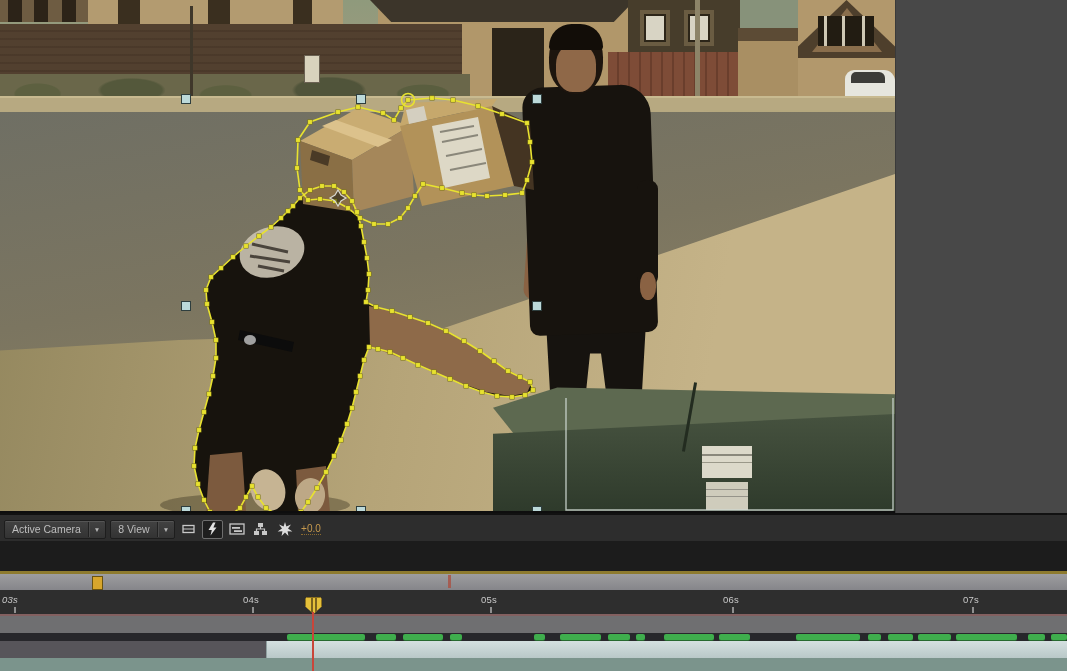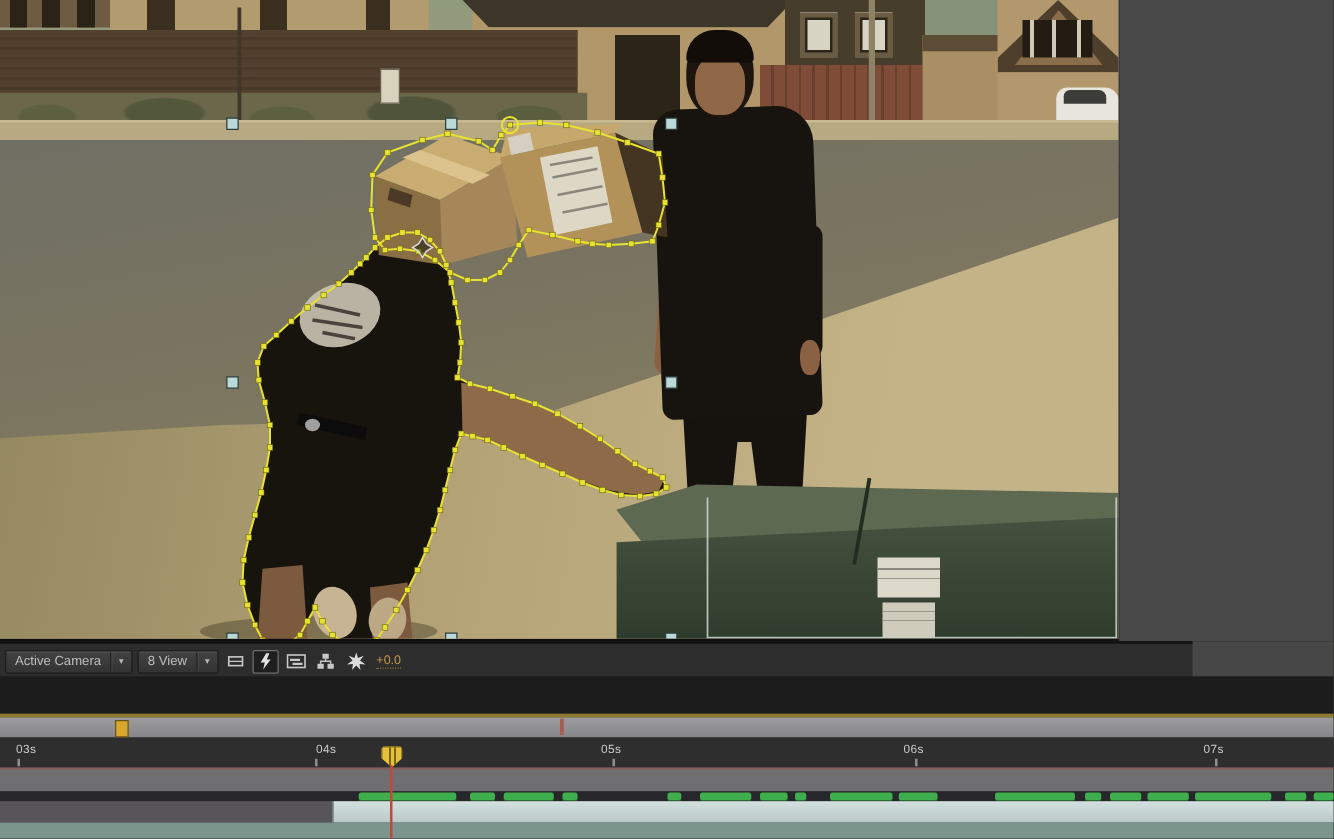--- a/index.html
+++ b/index.html
@@ -72,21 +72,21 @@
   .gbox-front{left:493px;top:414px;width:402px;height:99px;background:linear-gradient(#46523f,#2e3a2b);
               clip-path:polygon(0 20%,100% 0,100% 100%,0 100%);}
   .gbox-seam{left:688px;top:382px;width:3px;height:70px;background:#232c20;transform:rotate(10deg);}
   .gbox-label1{left:702px;top:446px;width:50px;height:32px;background:#dcd9ca;
                background-image:linear-gradient(transparent 8px,#8a887c 8px 10px,transparent 10px 16px,#9a9889 16px 17px,transparent 17px);}
   .gbox-label2{left:706px;top:482px;width:42px;height:28px;background:#cfccbc;
                background-image:linear-gradient(transparent 7px,#96948a 7px 8px,transparent 8px 14px,#96948a 14px 15px,transparent 15px);}
   .overlay-svg{left:0;top:0;}
 
   
-  .viewer-toolbar{left:0;top:513px;width:954px;height:28px;background:#2d2d2d;border-top:2px solid #111;
+  .viewer-toolbar{left:0;top:513px;width:1067px;height:28px;background:#2d2d2d;border-top:2px solid #111;
                   display:flex;align-items:center;color:#bdbdbd;font-size:10.5px;}
   .dd{display:flex;align-items:center;height:17px;background:linear-gradient(#424242,#333);
       border:1px solid #1d1d1d;box-shadow:inset 0 1px 0 #555;border-radius:2px;margin-left:4px;padding:0 0 0 7px;cursor:default;}
   .dd .lbl{padding-right:7px;}
   .ddsep{width:1px;height:15px;background:#222;box-shadow:1px 0 0 #4a4a4a;}
   .arr{font-size:6.5px;color:#b5b5b5;padding:0 5px;}
   .iconbtn{width:19px;height:17px;margin-left:3px;display:flex;align-items:center;justify-content:center;border:1px solid transparent;border-radius:2px;}
   .iconbtn.active{background:#1e1e1e;border:1px solid #6e6e6e;}
   .exposure{margin-left:6px;color:var(--exposure-color,#c79a4e);font-size:10px;border-bottom:1px dotted #8a6a30;line-height:11px;}
 
@@ -369,23 +369,23 @@
 
   <div class="abs panel-gap"></div>
   <div class="abs active-border"></div>
 
   <div class="abs navigator">
     <div class="abs nav-marker" id="navMarker" style="left: 92px;"></div>
     <div class="abs nav-red" id="navRed" style="left: 448px;"></div>
   </div>
 
   <div class="abs ruler" id="ruler">
-      <span class="rlabel" style="left: 21px;">03s</span>
+      <span class="rlabel" style="left: 10px; font-style: italic;">03s</span>
       <span class="rtick" style="left: 14px;"></span>
-      <span class="rlabel" style="left: 261px;">04s</span>
+      <span class="rlabel" style="left: 251px;">04s</span>
       <span class="rtick" style="left: 252px;"></span>
       <span class="rlabel" style="left: 489px;">05s</span>
       <span class="rtick" style="left: 490px;"></span>
       <span class="rlabel" style="left: 731px;">06s</span>
       <span class="rtick" style="left: 732px;"></span>
       <span class="rlabel" style="left: 971px;">07s</span>
       <span class="rtick" style="left: 972px;"></span>
     </div>
   <div class="abs cti" id="cti" style="left: 305px;"></div>
   <div class="abs pinkline"></div>

